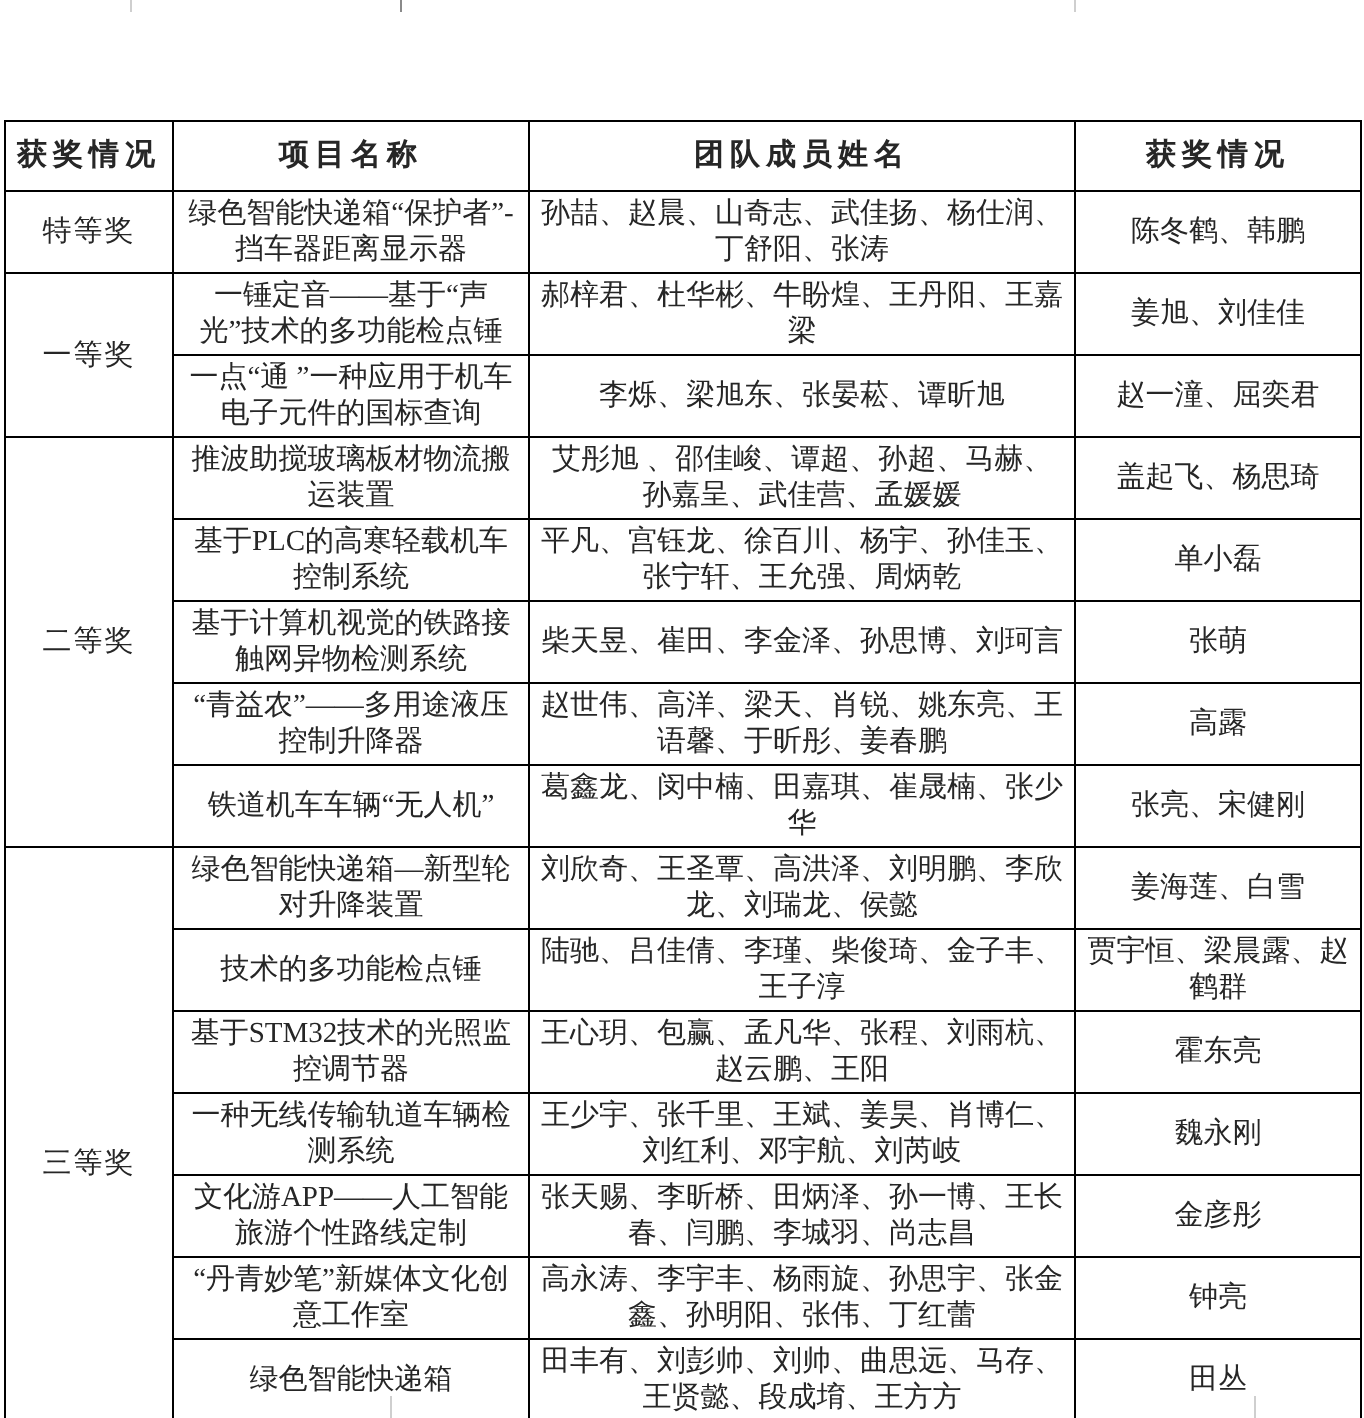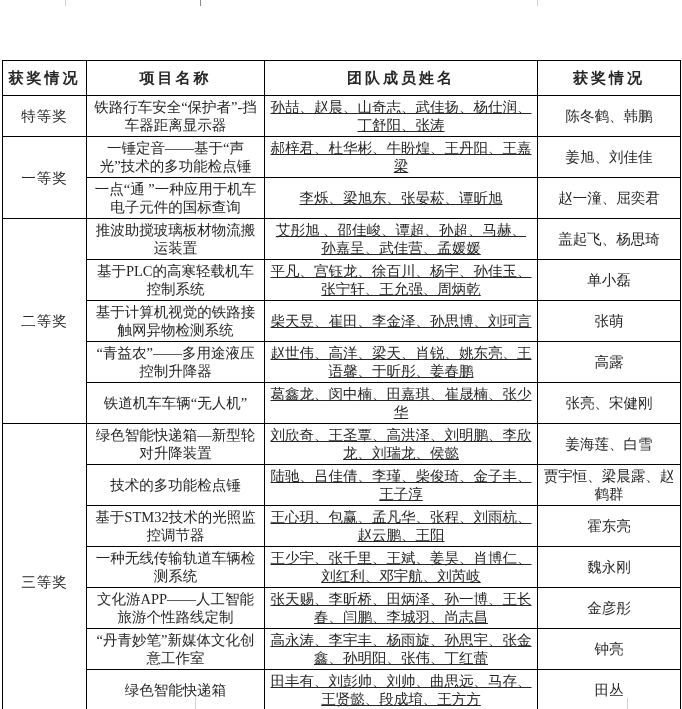--- a/index.html
+++ b/index.html
@@ -38,21 +38,21 @@
   }
   thead th {
     font-weight: bold;
     font-size: 15px;
     letter-spacing: 3px;
     height: 35px;
     padding: 2px 2px;
   }
   tbody td { height: 30px; }
   td.award-cell { letter-spacing: 1px; }
-  td.cell-members { position: relative; text-decoration: underline; }
+  td.cell-members { position: relative; }
   .error-indicator {
     position: absolute;
     left: 1px; top: 1px;
     width: 0; height: 0;
     border-top: 7px solid #217346;
     border-right: 7px solid transparent;
   }
 </style>
 </head>
 <body>
@@ -74,21 +74,21 @@
     <tr>
       <th>获奖情况</th>
       <th>项目名称</th>
       <th>团队成员姓名</th>
       <th>获奖情况</th>
     </tr>
   </thead>
   <tbody>
       <tr>
         <td rowspan="1" class="award-cell">特等奖</td>
-        <td class="cell-project">铁路行车安全“保护者”-挡车器距离显示器</td>
+        <td class="cell-project">绿色智能快递箱“保护者”-挡车器距离显示器</td>
         <td class="cell-members">孙喆、赵晨、山奇志、武佳扬、杨仕润、丁舒阳、张涛</td>
         <td class="cell-advisors">陈冬鹤、韩鹏</td>
       </tr>
       <tr>
         <td rowspan="2" class="award-cell">一等奖</td>
         <td class="cell-project">一锤定音——基于“声光”技术的多功能检点锤</td>
         <td class="cell-members">郝梓君、杜华彬、牛盼煌、王丹阳、王嘉梁</td>
         <td class="cell-advisors">姜旭、刘佳佳</td>
       </tr>
       <tr>

